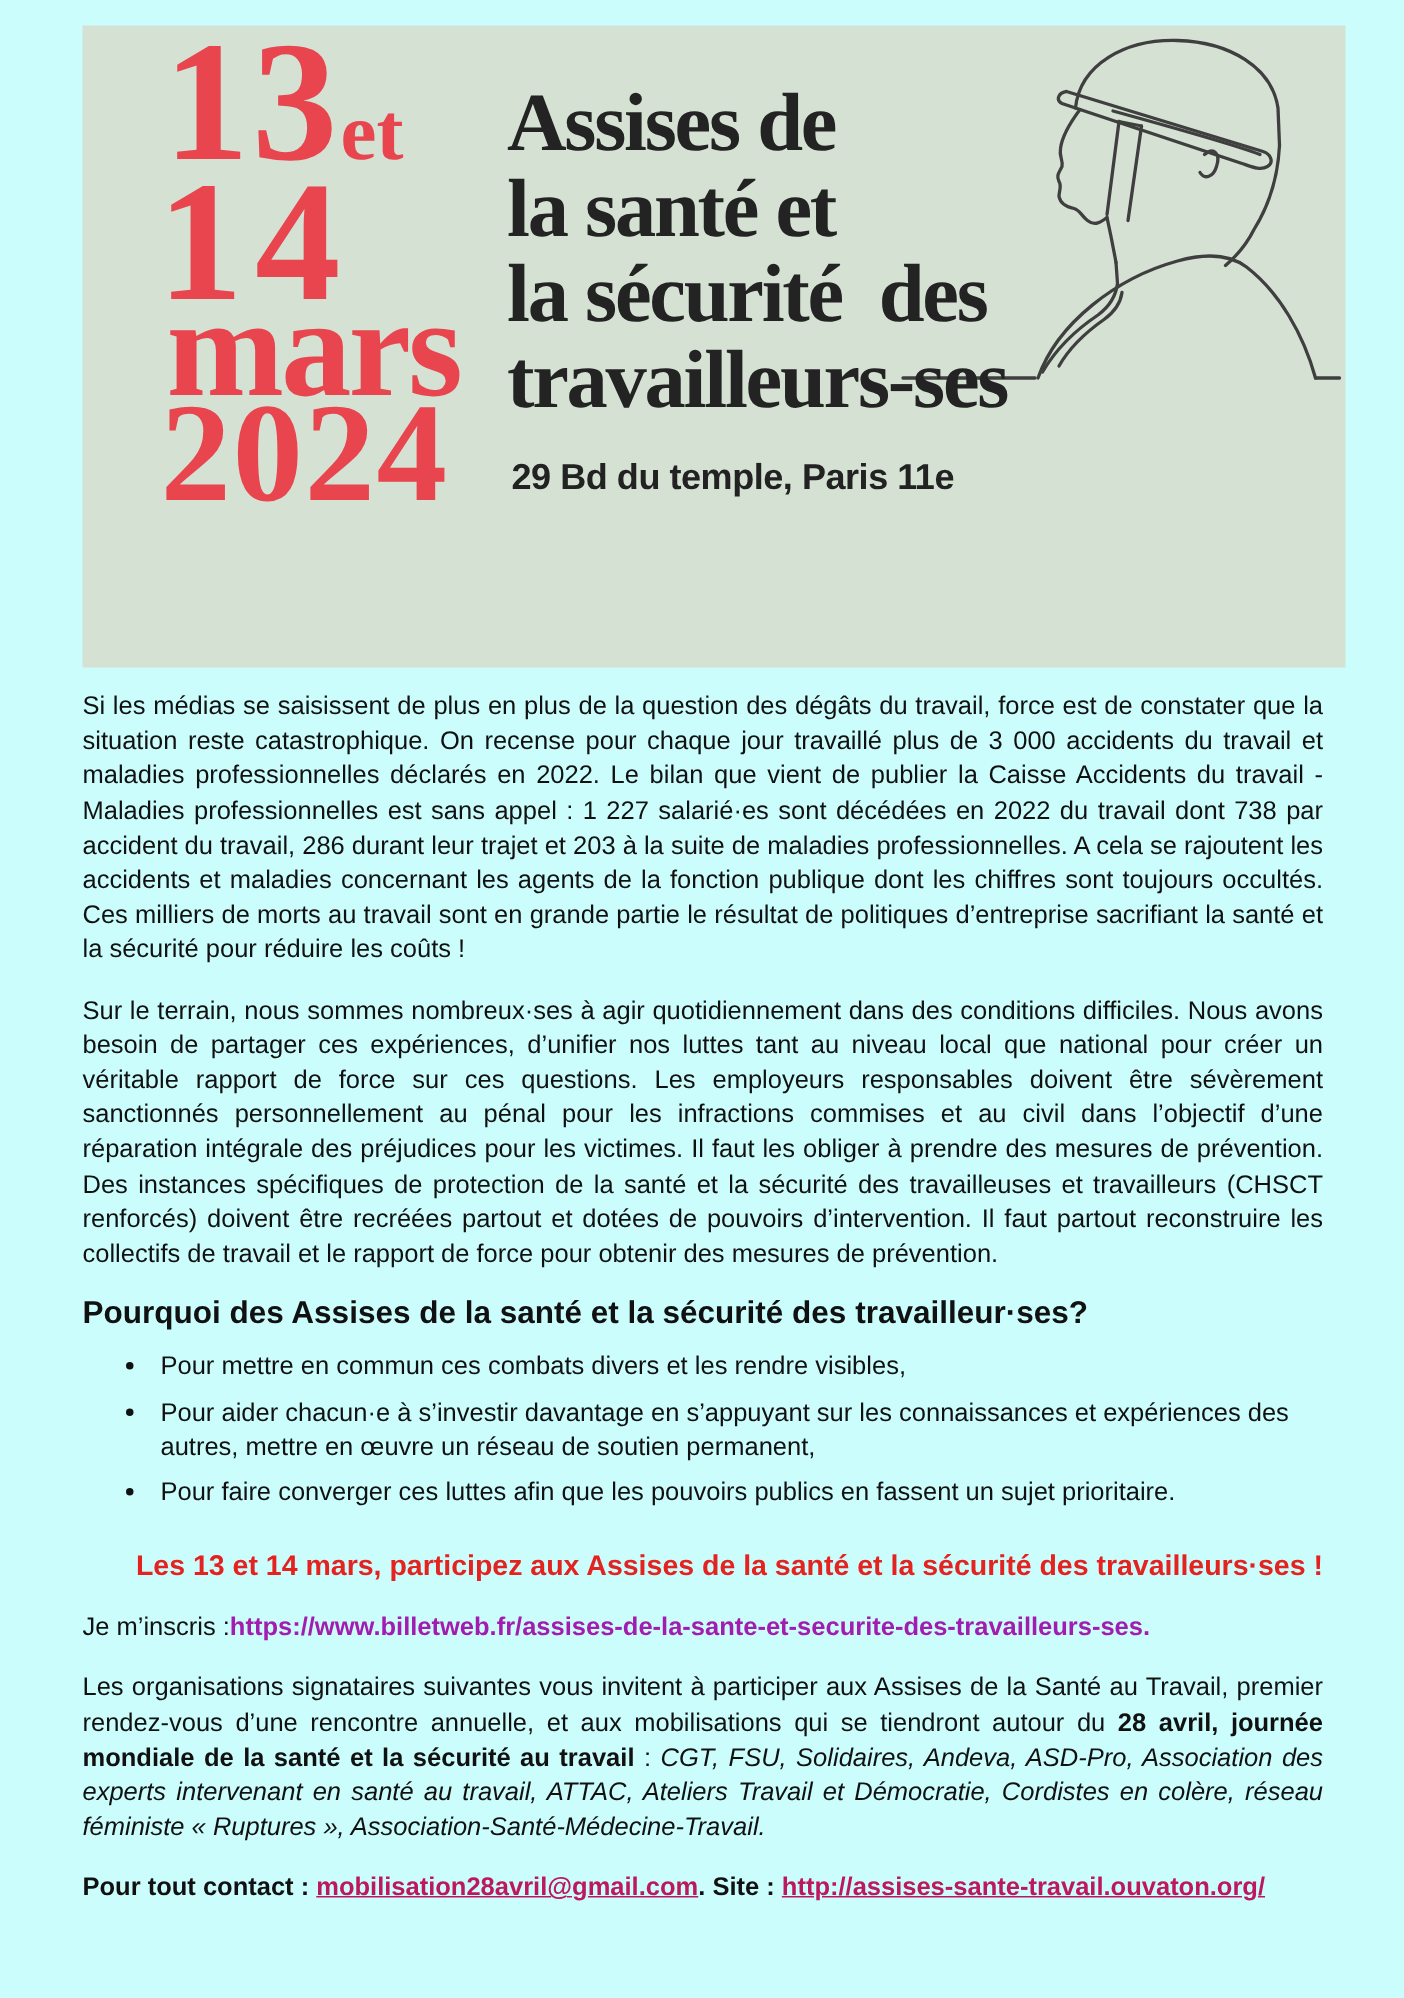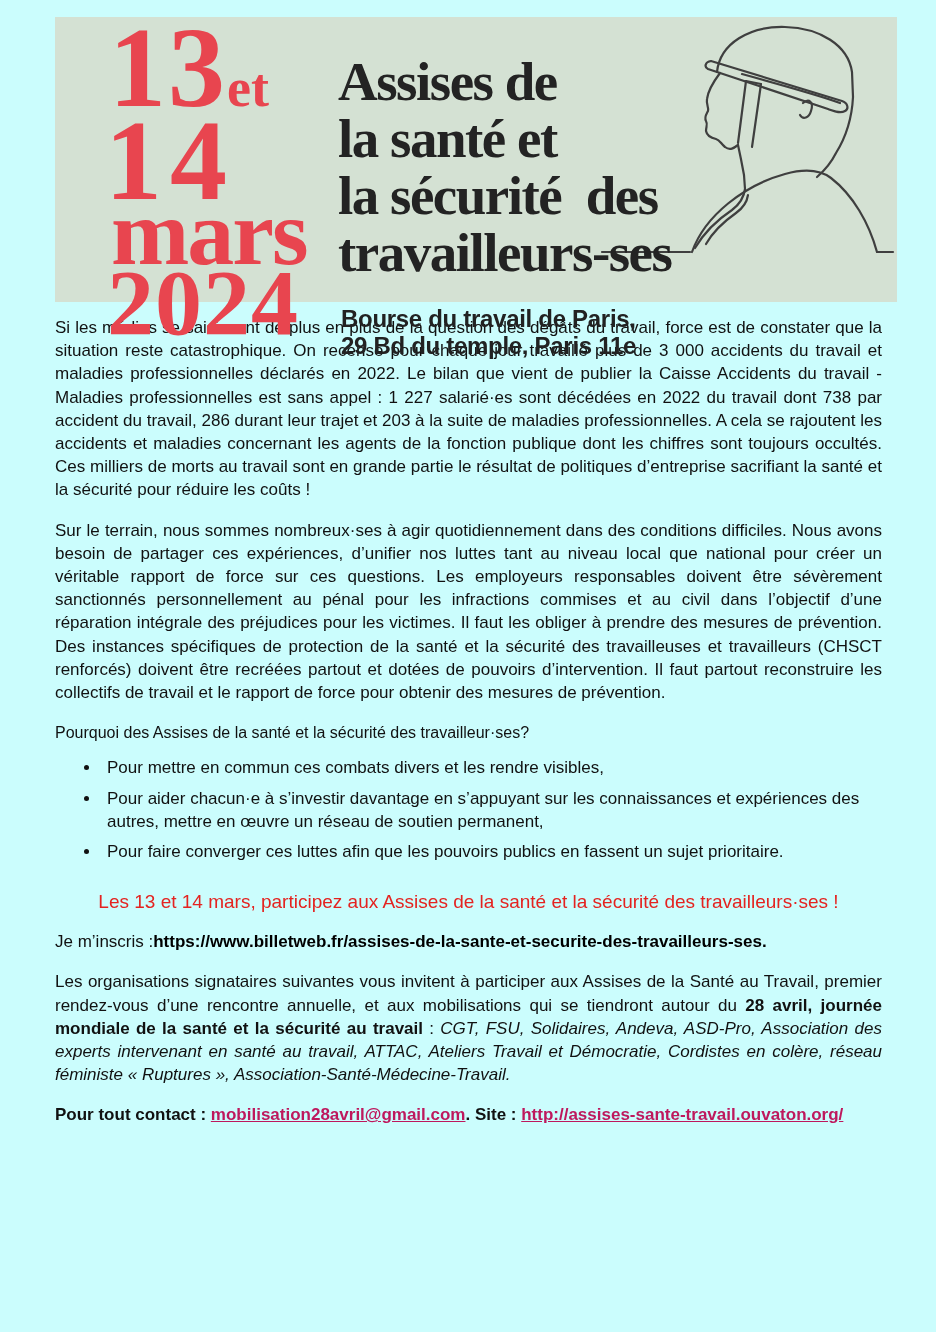--- a/index.html
+++ b/index.html
@@ -9,21 +9,21 @@
     font-family:"Liberation Sans", sans-serif;
     color:#111;
     overflow:hidden;
   }
   .page{position:relative;width:936px;height:1332px;}
 
   
   .banner{
     position:relative;
     margin:17px 39px 0 55px;
-    height:285px;
+    height:428px;
     background:#d4e1d3;
     padding-left:19px;
   }
   .figure-svg{position:absolute;right:0;top:0;z-index:0;}
   .dates{
     position:absolute;left:50px;top:0;z-index:1;
     color:#e8454f;
     font-family:"Liberation Serif", serif;
     font-weight:bold;
     line-height:1;
@@ -48,32 +48,32 @@
   }
 
   
   .content{
     margin:14px 54px 0 55px;
     font-size:17px;line-height:23.2px;
   }
   .content p{margin:0 0 17px;}
   p.just{text-align:justify;}
   .why-heading{
-    font-weight:normal;font-size:16px;
+    font-weight:bold;font-size:21px;
     margin:8px 0 12px;
   }
   ul.goals{margin:0 0 26px;padding:0 0 0 46px;list-style:disc;}
   ul.goals li{margin:0 0 7px;padding-left:6px;}
   .cta{
-    text-align:center;
-    color:#e42320;font-weight:normal;font-size:19px;line-height:25px;
+    text-align:right;
+    color:#e42320;font-weight:bold;font-size:19px;line-height:25px;
     margin:20px 0 16px;
   }
   .register{margin:0 0 17px;}
-  .register b{color:#000000;}
+  .register b{color:#a21caf;}
   .contact{font-weight:bold;margin:0;}
   a.link{color:#be185d;font-weight:bold;text-decoration:underline;}
 </style>
 </head>
 <body>
 
 <div class="page">
 
   <div class="banner">
 
@@ -113,21 +113,20 @@
       <div class="d-l3">mars</div>
       <div class="d-l4">2024</div>
     </div>
 
     <div class="event-title">Assises de
 la santé et
 la sécurité  des
 travailleurs-ses</div>
 
     <div class="venue">
-      <div>Bourse du travail de Paris,</div>
       <div>29 Bd du temple, Paris 11e</div>
     </div>
   </div>
 
   <div class="content">
 
     <p class="just">Si les médias se saisissent de plus en plus de la question des dégâts du travail, force est de constater que la situation reste catastrophique. On recense pour chaque jour travaillé plus de 3 000 accidents du travail et maladies professionnelles déclarés en 2022. Le bilan que vient de publier la Caisse Accidents du travail - Maladies professionnelles est sans appel : 1 227 salarié·es sont décédées en 2022 du travail dont 738 par accident du travail, 286 durant leur trajet et 203 à la suite de maladies professionnelles. A cela se rajoutent les accidents et maladies concernant les agents de la fonction publique dont les chiffres sont toujours occultés. Ces milliers de morts au travail sont en grande partie le résultat de politiques d’entreprise sacrifiant la santé et la sécurité pour réduire les coûts !</p>
 
 
     <p class="just">Sur le terrain, nous sommes nombreux·ses à agir quotidiennement dans des conditions difficiles. Nous avons besoin de partager ces expériences, d’unifier nos luttes tant au niveau local que national pour créer un véritable rapport de force sur ces questions. Les employeurs responsables doivent être sévèrement sanctionnés personnellement au pénal pour les infractions commises et au civil dans l’objectif d’une réparation intégrale des préjudices pour les victimes. Il faut les obliger à prendre des mesures de prévention. Des instances spécifiques de protection de la santé et la sécurité des travailleuses et travailleurs (CHSCT renforcés) doivent être recréées partout et dotées de pouvoirs d’intervention. Il faut partout reconstruire les collectifs de travail et le rapport de force pour obtenir des mesures de prévention.</p>

